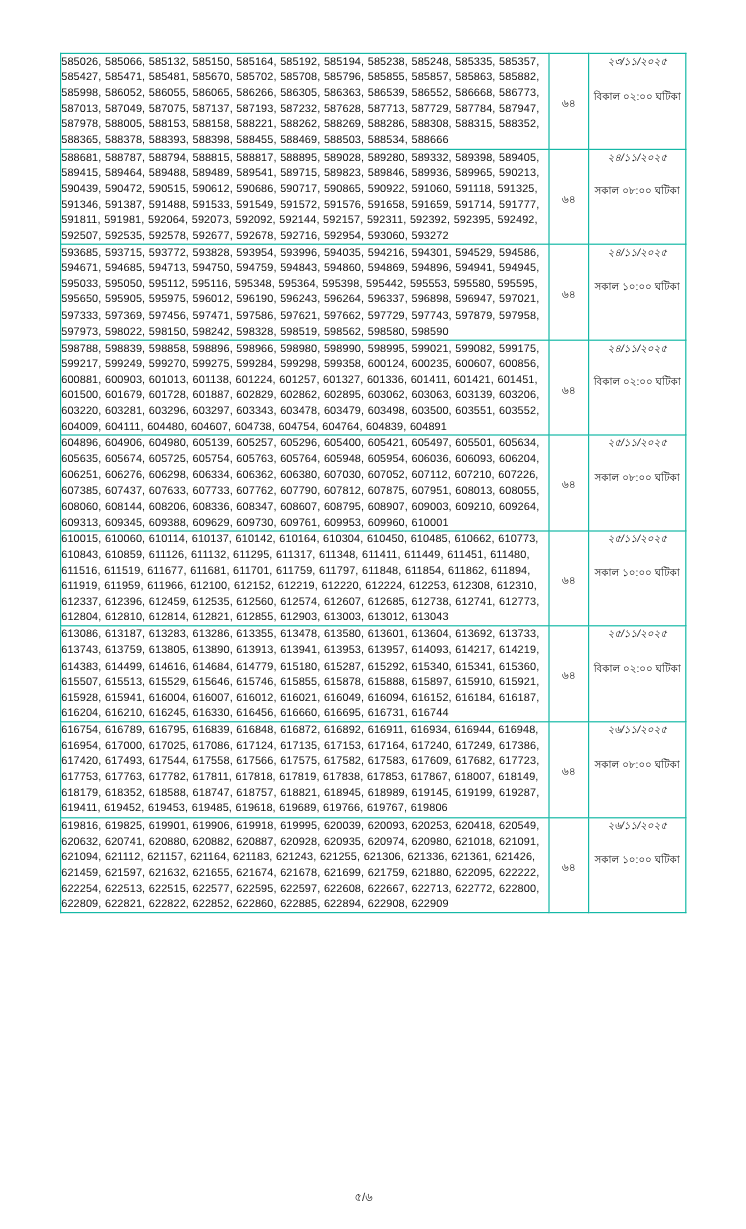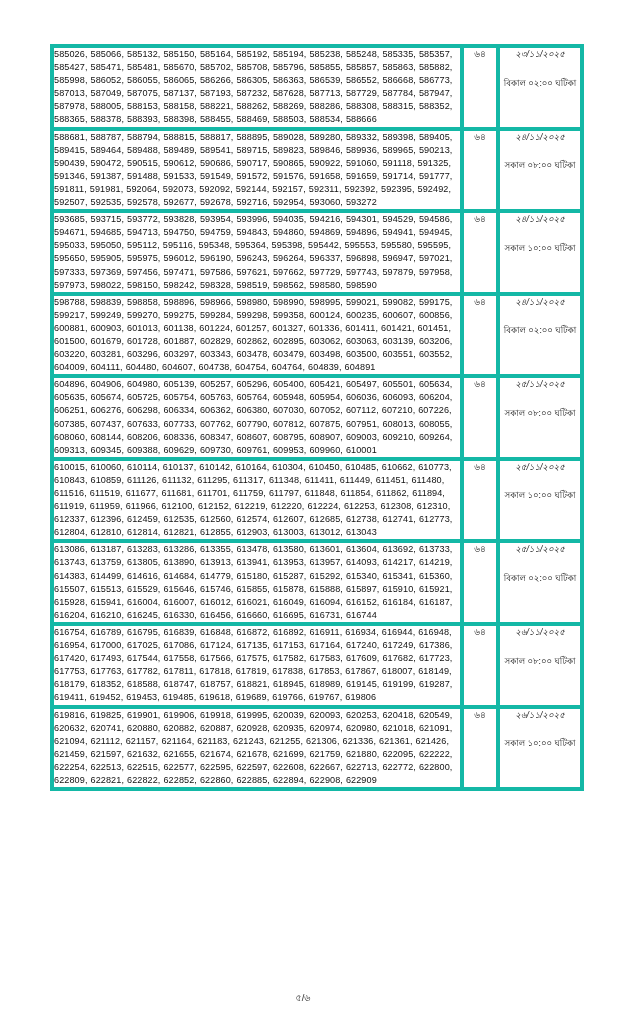--- a/index.html
+++ b/index.html
@@ -20,21 +20,21 @@
     height: 1024px;
     box-sizing: border-box;
     padding: 44px 50px 0 50px;
   }
   table.roll-table {
     width: 522px;
     border-collapse: collapse;
     table-layout: fixed;
   }
   table.roll-table td {
-    border: 4px solid #14b8a6;
+    border: 1px solid #14b8a6;
     vertical-align: top;
     padding: 0;
   }
   td.col-rolls {
     width: 406px;
     padding: 3px 4px 3px 5px;
   }
   td.col-count {
     width: 32px;
     text-align: center;
@@ -50,20 +50,21 @@
     line-height: 13.1px;
     letter-spacing: 0.01em;
     word-spacing: 0.04em;
     text-align: left;
     color: #111111;
   }
   .count-text {
     font-size: 9px;
     line-height: 12px;
     color: #111111;
+    margin-top: 35px;
   }
   .date-text {
     font-size: 8.6px;
     line-height: 12.6px;
     color: #111111;
     white-space: nowrap;
     font-style: italic;
   }
   .time-text {
     font-size: 8.6px;

